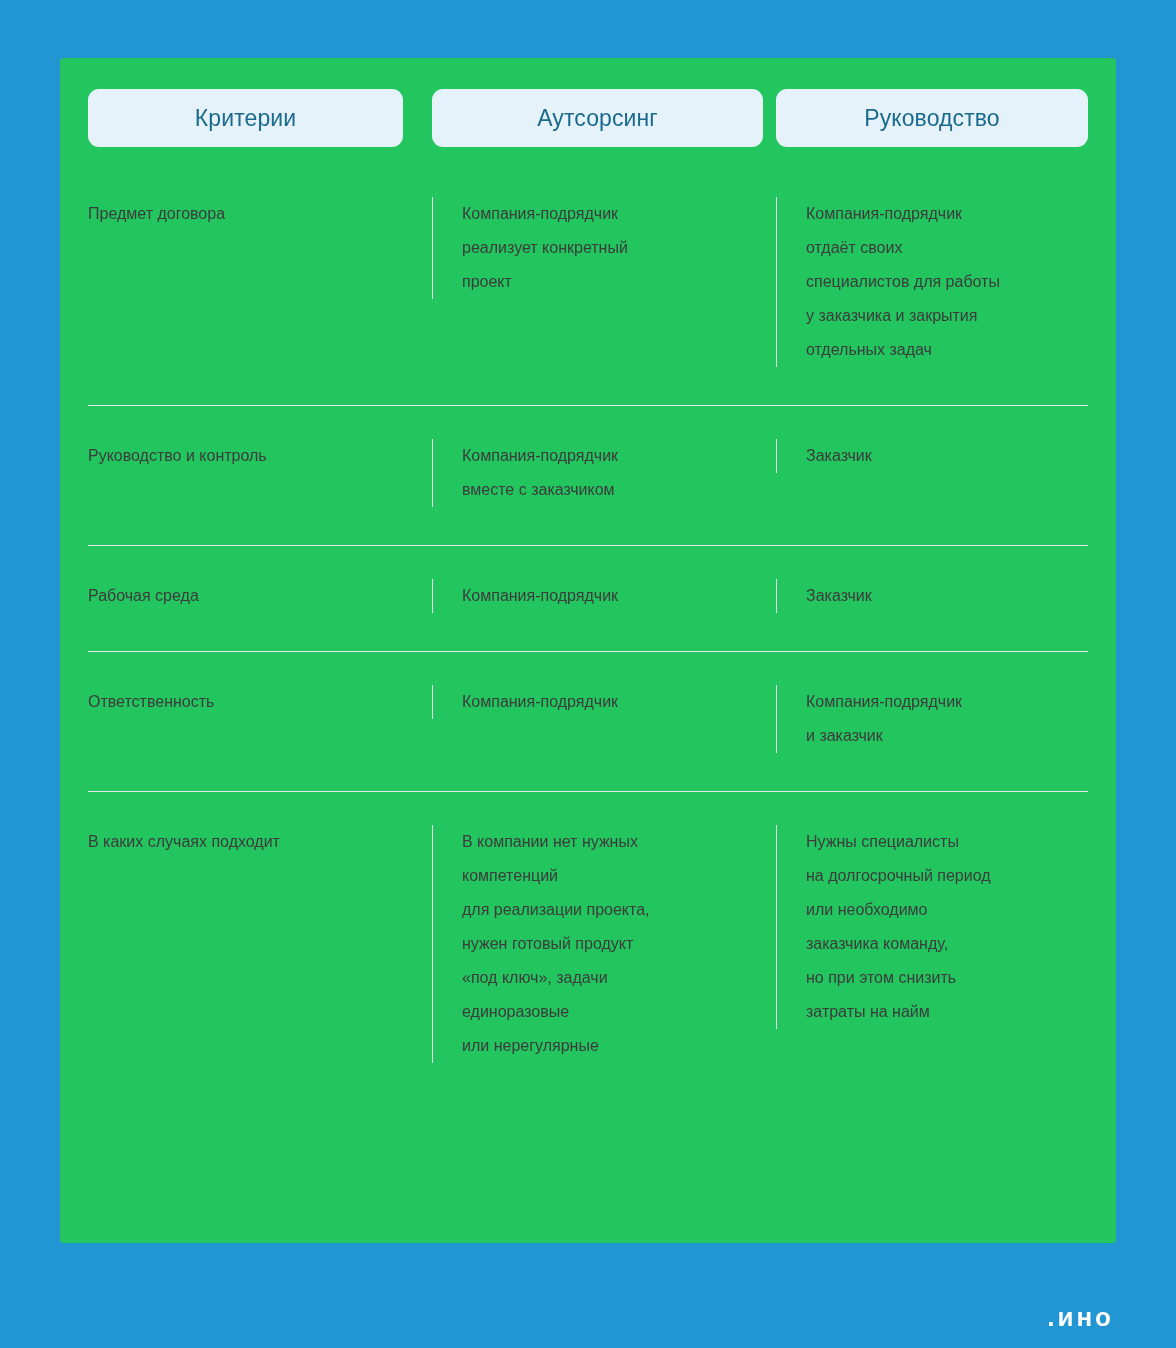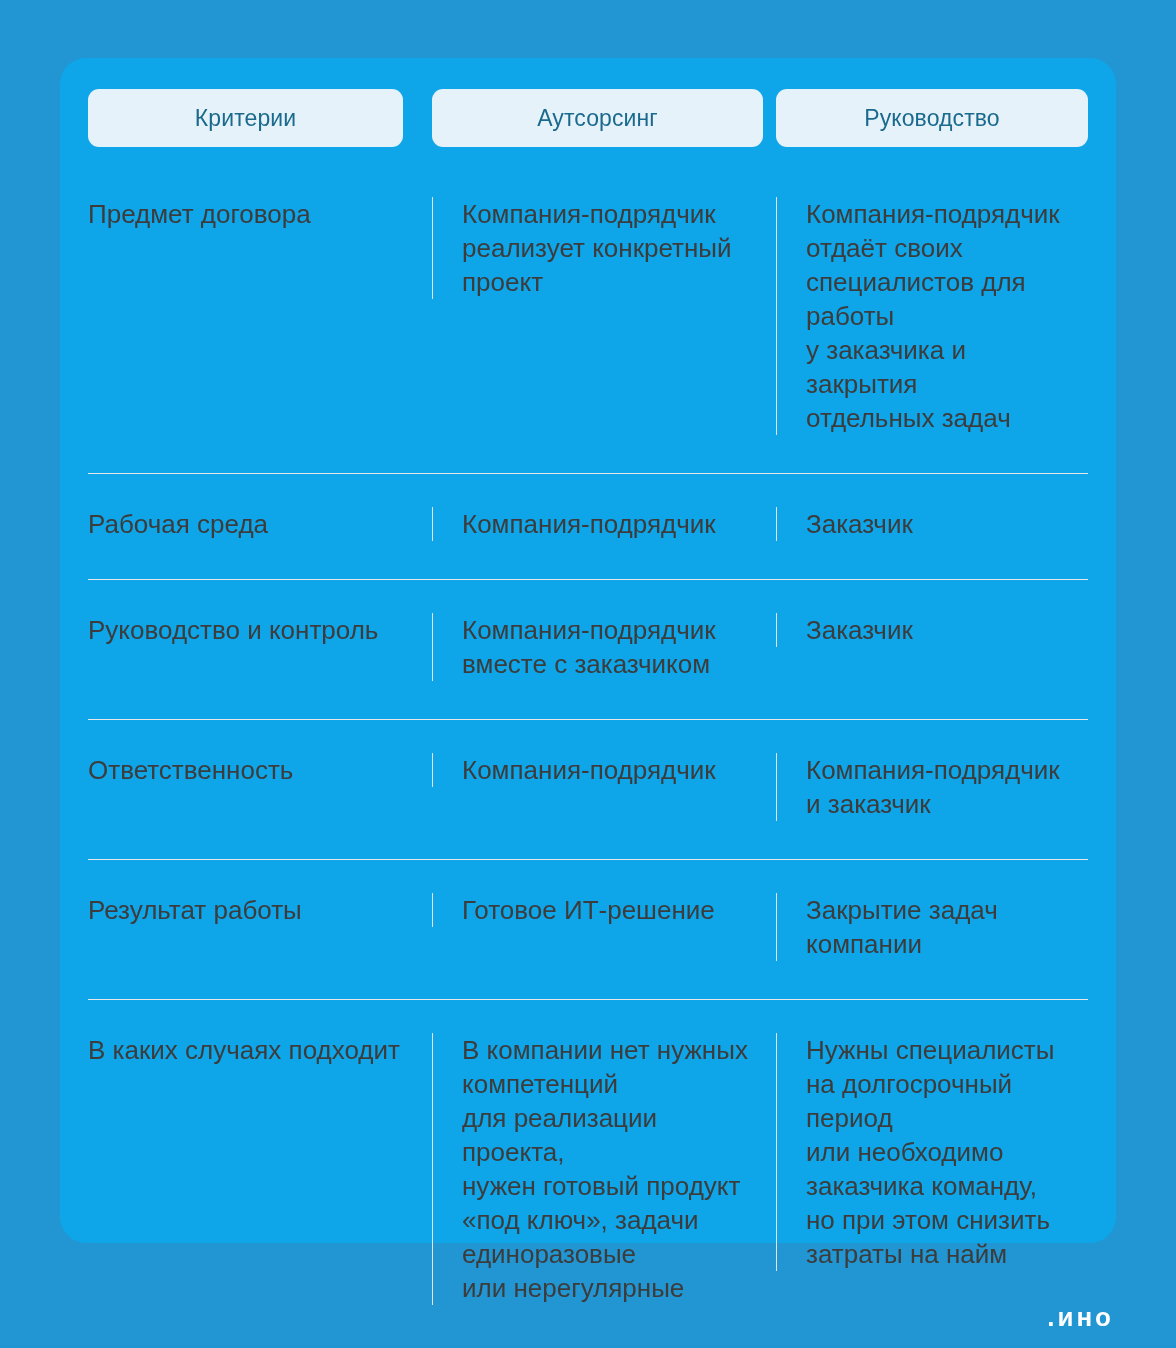--- a/index.html
+++ b/index.html
@@ -15,22 +15,22 @@
     overflow: hidden;
     position: relative;
   }
 
   .card {
     position: absolute;
     left: 60px;
     top: 58px;
     width: 1056px;
     height: 1185px;
-    background: #0ea5e9;
-    border-radius: 26px;
+    background: #22c55e;
+    border-radius: 4px;
     box-sizing: border-box;
     padding: 31px 28px 0 28px;
   }
 
   
   .cmp-table {
     width: 1000px;
     border-collapse: collapse;
     table-layout: fixed;
   }
@@ -57,21 +57,21 @@
   }
   th.col-1 .pill { margin-right: 29px; }
   th.col-2 .pill { margin-right: 13px; }
   th.col-3 .pill { margin-right: 0; }
 
   
   tbody tr { }
   tbody td {
     vertical-align: top;
     color: #3c3c3c;
-    font-size: 26px;
+    font-size: 16px;
     line-height: 34px;
     font-weight: 400;
     padding: 33px 0 38px 0;
     border-top: 1px solid #e5e7e9;
   }
   tbody tr:first-child td {
     border-top: none;
     padding-top: 30px;
   }
   tbody tr:last-child td {
@@ -147,68 +147,56 @@
           <span class="cell-inner" style="white-space: pre-line;">Компания-подрядчик
 отдаёт своих
 специалистов для работы
 у заказчика и закрытия
 отдельных задач</span>
         </td>
       </tr>
 
       <tr>
         <td class="body-col-1">
+          <span class="cell-inner" style="white-space: pre-line;">Руководство и контроль</span>
+        </td>
+        <td class="body-col-2">
+          <span class="cell-inner" style="white-space: pre-line;">Компания-подрядчик
+вместе с заказчиком</span>
+        </td>
+        <td class="body-col-3">
+          <span class="cell-inner" style="white-space: pre-line;">Заказчик</span>
+        </td>
+      </tr>
+
+      <tr>
+        <td class="body-col-1">
           <span class="cell-inner" style="white-space: pre-line;">Рабочая среда</span>
         </td>
         <td class="body-col-2">
           <span class="cell-inner" style="white-space: pre-line;">Компания-подрядчик</span>
         </td>
         <td class="body-col-3">
           <span class="cell-inner" style="white-space: pre-line;">Заказчик</span>
         </td>
       </tr>
 
       <tr>
         <td class="body-col-1">
-          <span class="cell-inner" style="white-space: pre-line;">Руководство и контроль</span>
-        </td>
-        <td class="body-col-2">
-          <span class="cell-inner" style="white-space: pre-line;">Компания-подрядчик
-вместе с заказчиком</span>
-        </td>
-        <td class="body-col-3">
-          <span class="cell-inner" style="white-space: pre-line;">Заказчик</span>
-        </td>
-      </tr>
-
-      <tr>
-        <td class="body-col-1">
           <span class="cell-inner" style="white-space: pre-line;">Ответственность</span>
         </td>
         <td class="body-col-2">
           <span class="cell-inner" style="white-space: pre-line;">Компания-подрядчик</span>
         </td>
         <td class="body-col-3">
           <span class="cell-inner" style="white-space: pre-line;">Компания-подрядчик
 и заказчик</span>
         </td>
       </tr>
 
-      <tr>
-        <td class="body-col-1">
-          <span class="cell-inner" style="white-space: pre-line;">Результат работы</span>
-        </td>
-        <td class="body-col-2">
-          <span class="cell-inner" style="white-space: pre-line;">Готовое ИТ-решение</span>
-        </td>
-        <td class="body-col-3">
-          <span class="cell-inner" style="white-space: pre-line;">Закрытие задач
-компании</span>
-        </td>
-      </tr>
 
       <tr>
         <td class="body-col-1">
           <span class="cell-inner" style="white-space: pre-line;">В каких случаях подходит</span>
         </td>
         <td class="body-col-2">
           <span class="cell-inner" style="white-space: pre-line;">В компании нет нужных
 компетенций
 для реализации проекта,
 нужен готовый продукт

